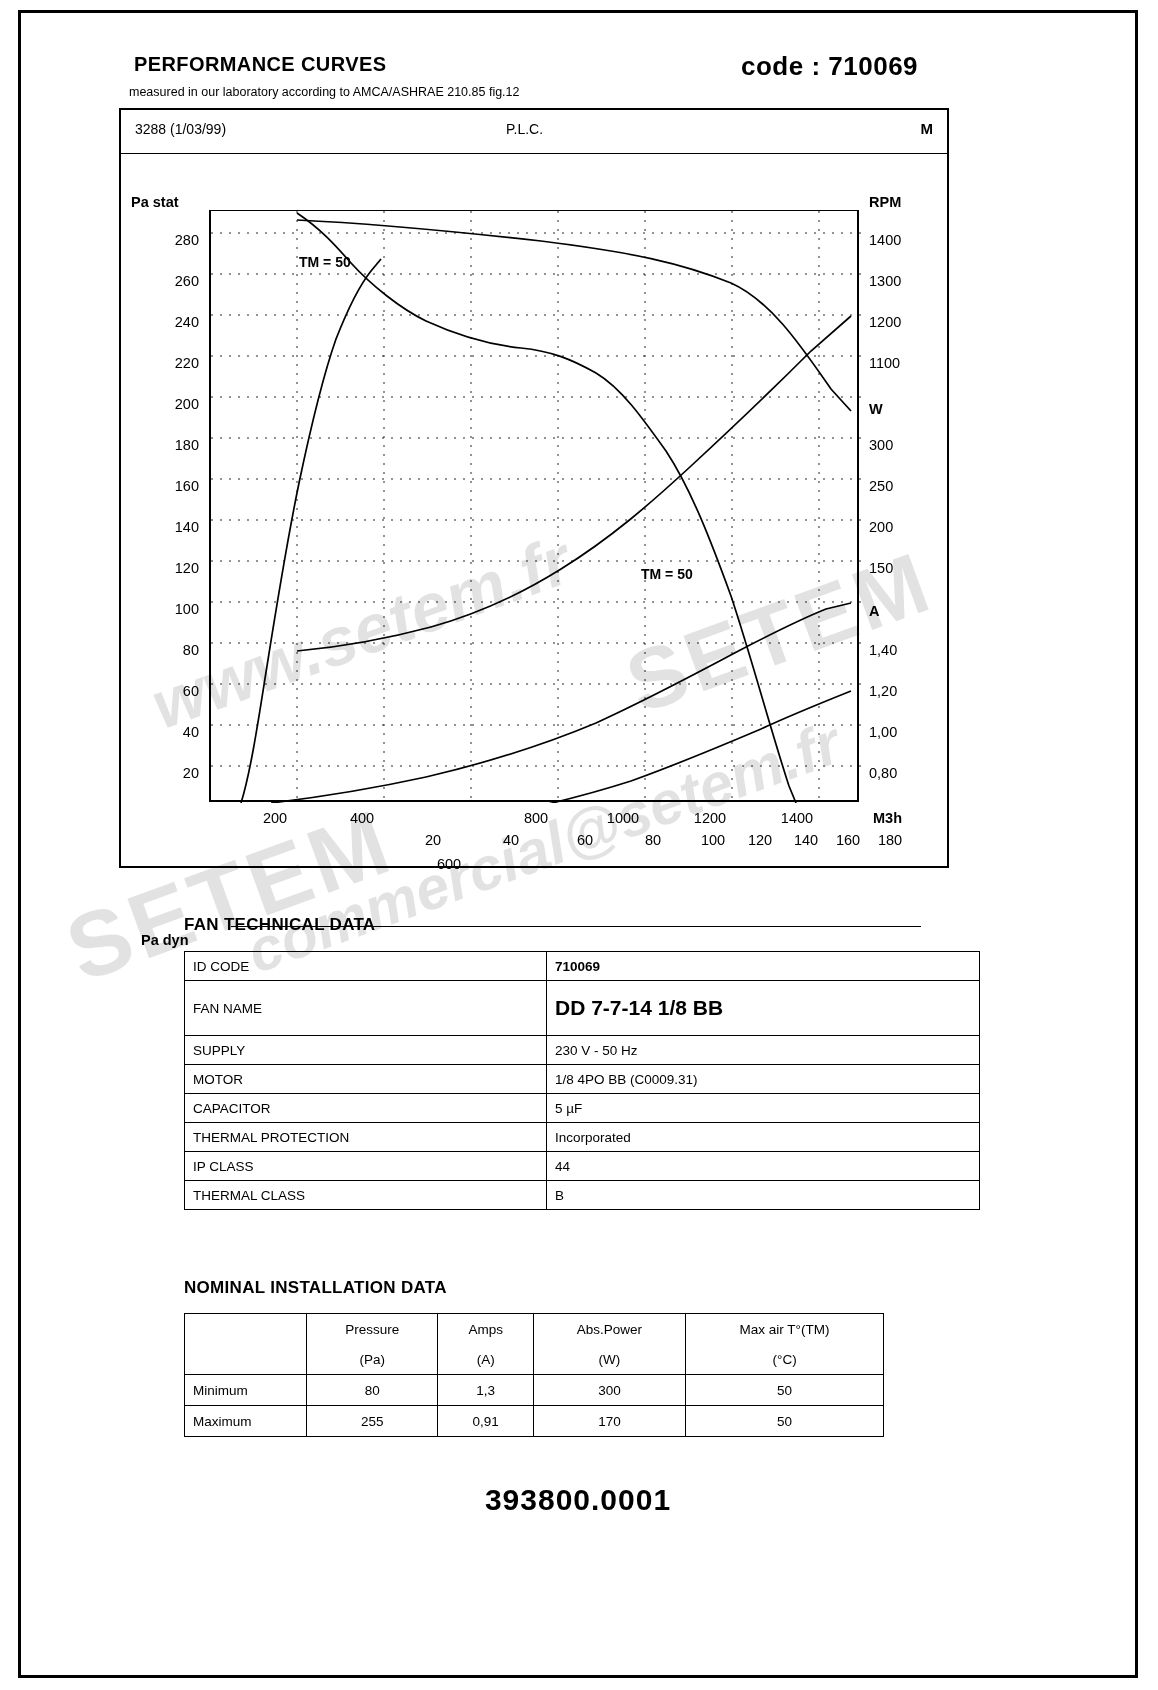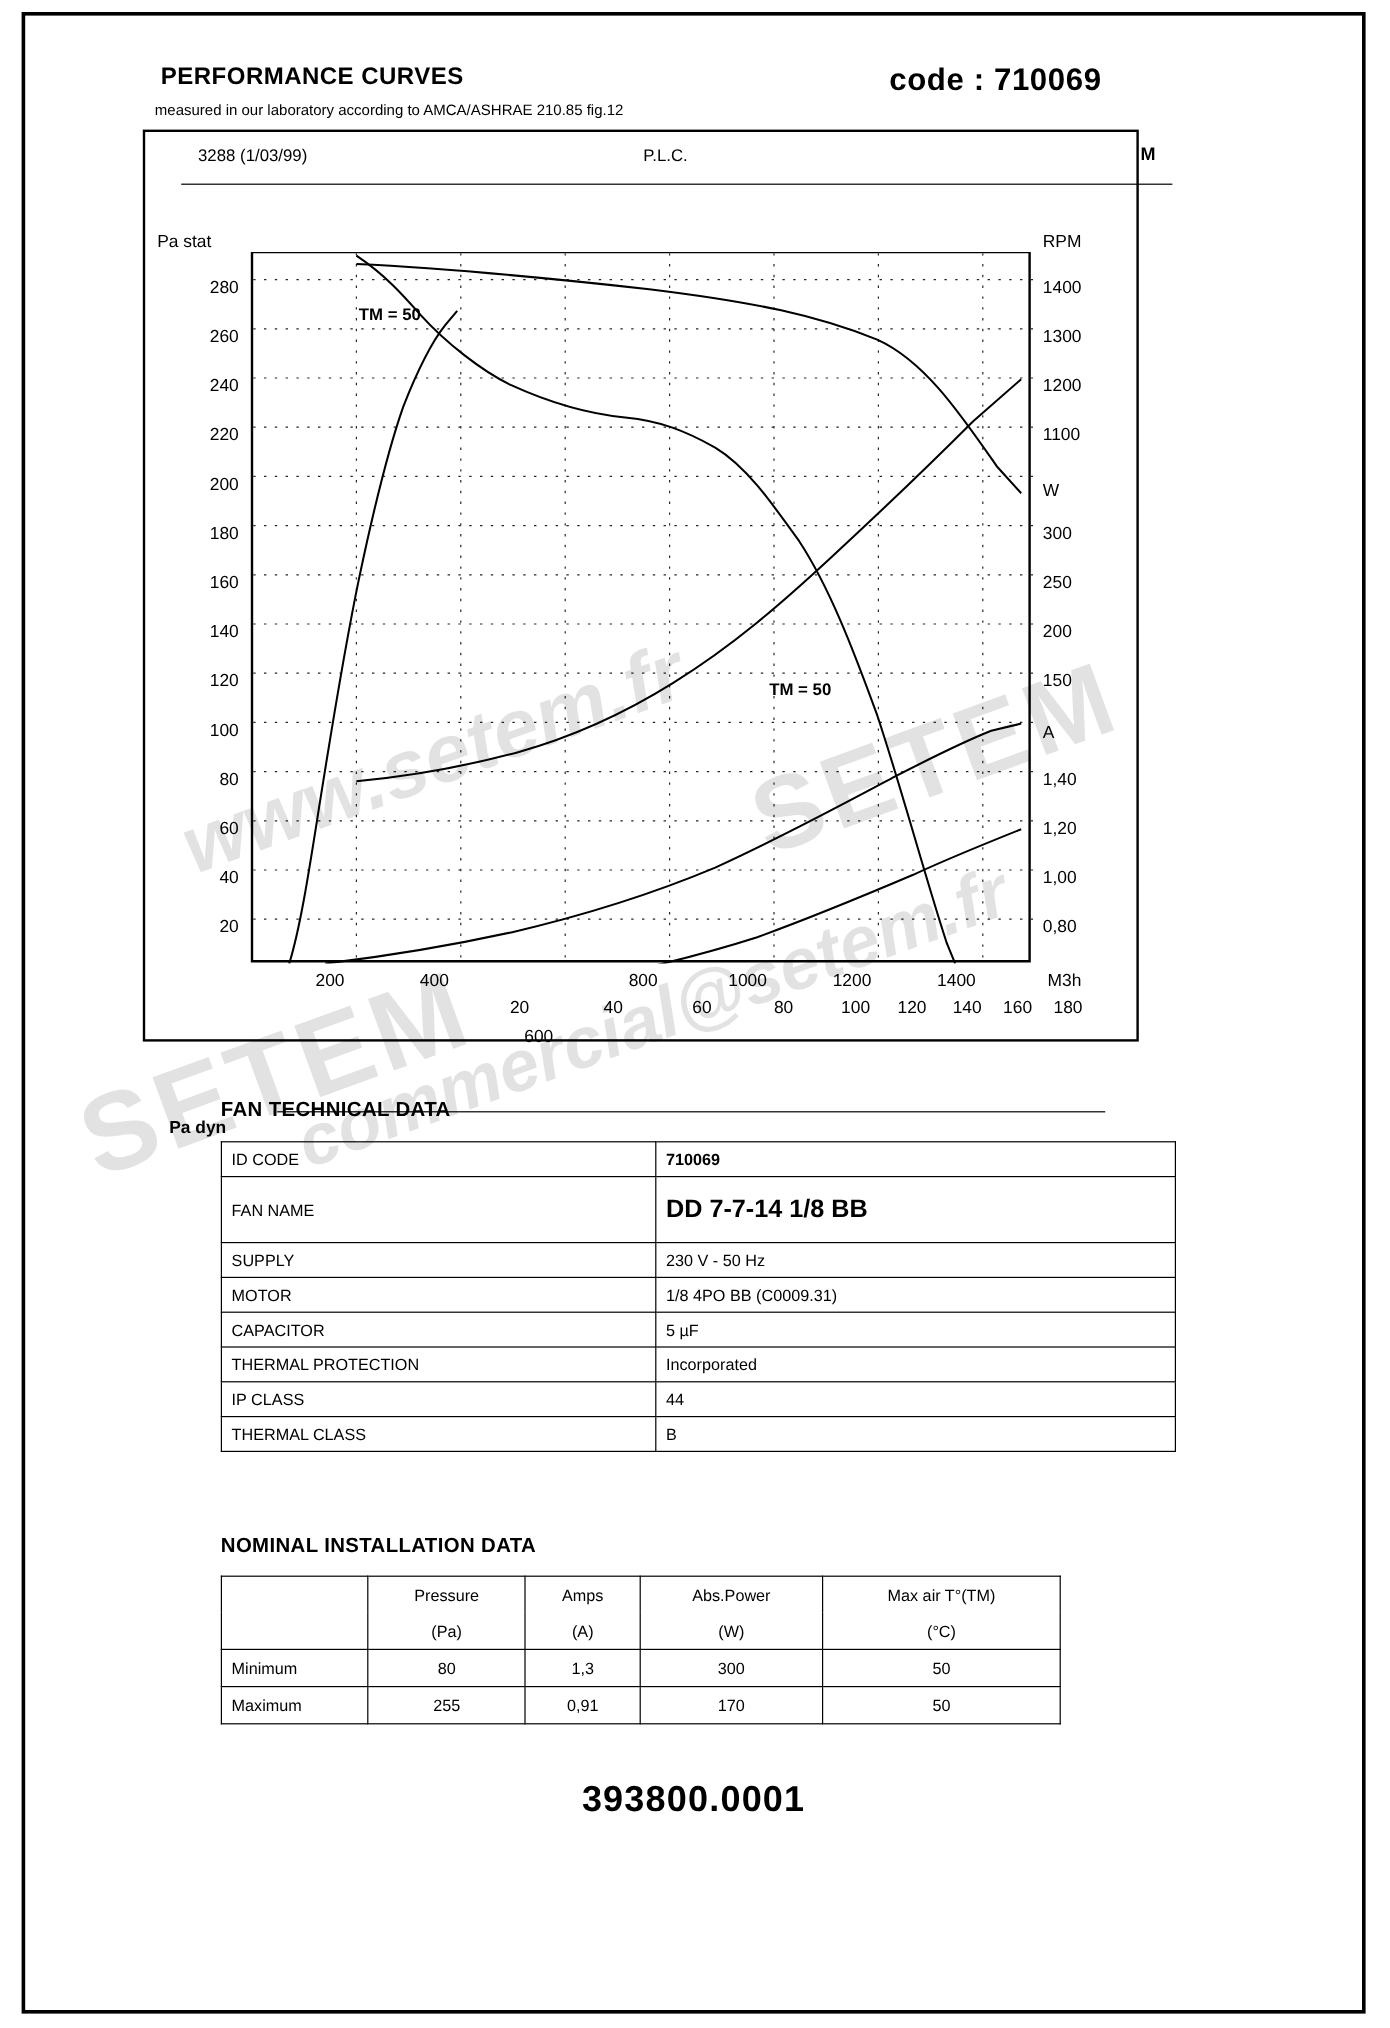--- a/index.html
+++ b/index.html
@@ -7,30 +7,30 @@
   .page{position:absolute;left:18px;top:10px;width:1120px;height:1668px;border:3px solid #000;box-sizing:border-box;background:#fff;}
   .inner{position:absolute;inset:0;}
 
   
   .hdr-title{position:absolute;left:113px;top:40px;font-size:20px;font-weight:bold;letter-spacing:.4px;}
   .hdr-sub{position:absolute;left:108px;top:72px;font-size:12.5px;}
   .hdr-code{position:absolute;left:720px;top:38px;font-size:26px;font-weight:bold;letter-spacing:.5px;}
 
   
   .chartbox{position:absolute;left:98px;top:95px;width:830px;height:760px;border:2px solid #000;box-sizing:border-box;}
-  .cb-row{position:absolute;left:0;top:0;width:100%;height:44px;border-bottom:1.5px solid #000;box-sizing:border-box;margin-left:30px;}
+  .cb-row{position:absolute;left:0;top:0;width:100%;height:44px;border-bottom:1.5px solid #000;box-sizing:border-box;}
   .cb-left{position:absolute;left:14px;top:11px;font-size:14px;}
   .cb-mid{position:absolute;left:385px;top:11px;font-size:14px;}
   .cb-right{position:absolute;right:14px;top:10px;font-size:15px;font-weight:bold;}
 
   
   .plot{position:absolute;left:88px;top:100px;width:650px;height:592px;border-left:2px solid #000;border-right:2px solid #000;border-bottom:2px solid #000;border-top:1.5px solid #000;box-sizing:border-box;}
   .plot svg{position:absolute;left:0;top:0;}
 
-  .ax-lab{position:absolute;font-size:14.5px;font-weight:normal;}
+  .ax-lab{position:absolute;font-size:14.5px;font-weight:bold;}
   .tick{position:absolute;font-size:14.5px;text-align:right;white-space:nowrap;}
   .tick-r{position:absolute;font-size:14.5px;text-align:left;white-space:nowrap;}
   .xtick{position:absolute;font-size:14.5px;text-align:center;white-space:nowrap;}
   .curve-lbl{position:absolute;font-size:14px;font-weight:bold;}
 
   .padyn-line{position:absolute;left:110px;top:816px;width:690px;height:0;border-top:1.5px solid #000;}
   .padyn-lbl{position:absolute;left:20px;top:822px;font-size:14.5px;font-weight:bold;}
 
   
   .sec-h{position:absolute;font-size:17px;font-weight:bold;letter-spacing:.3px;}

